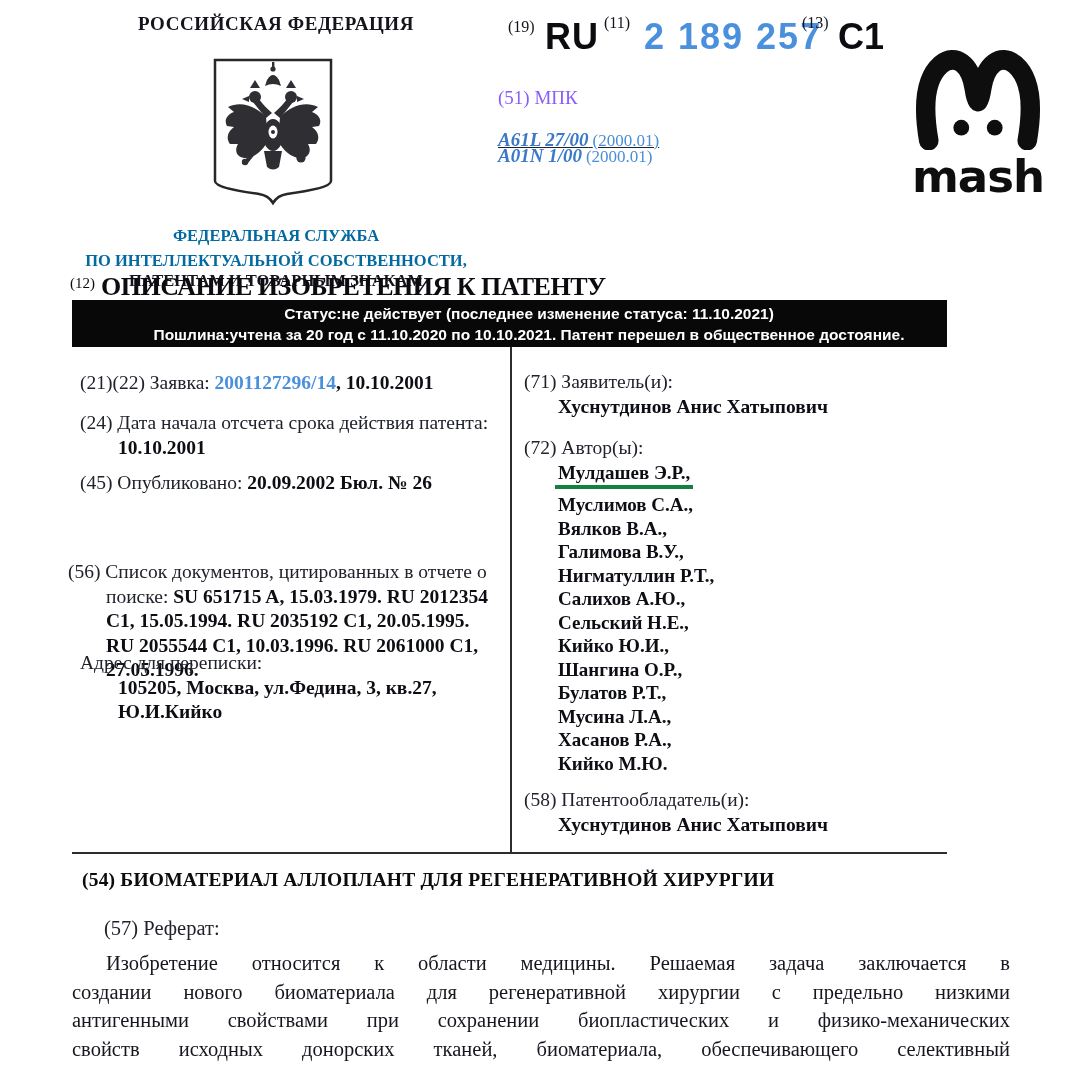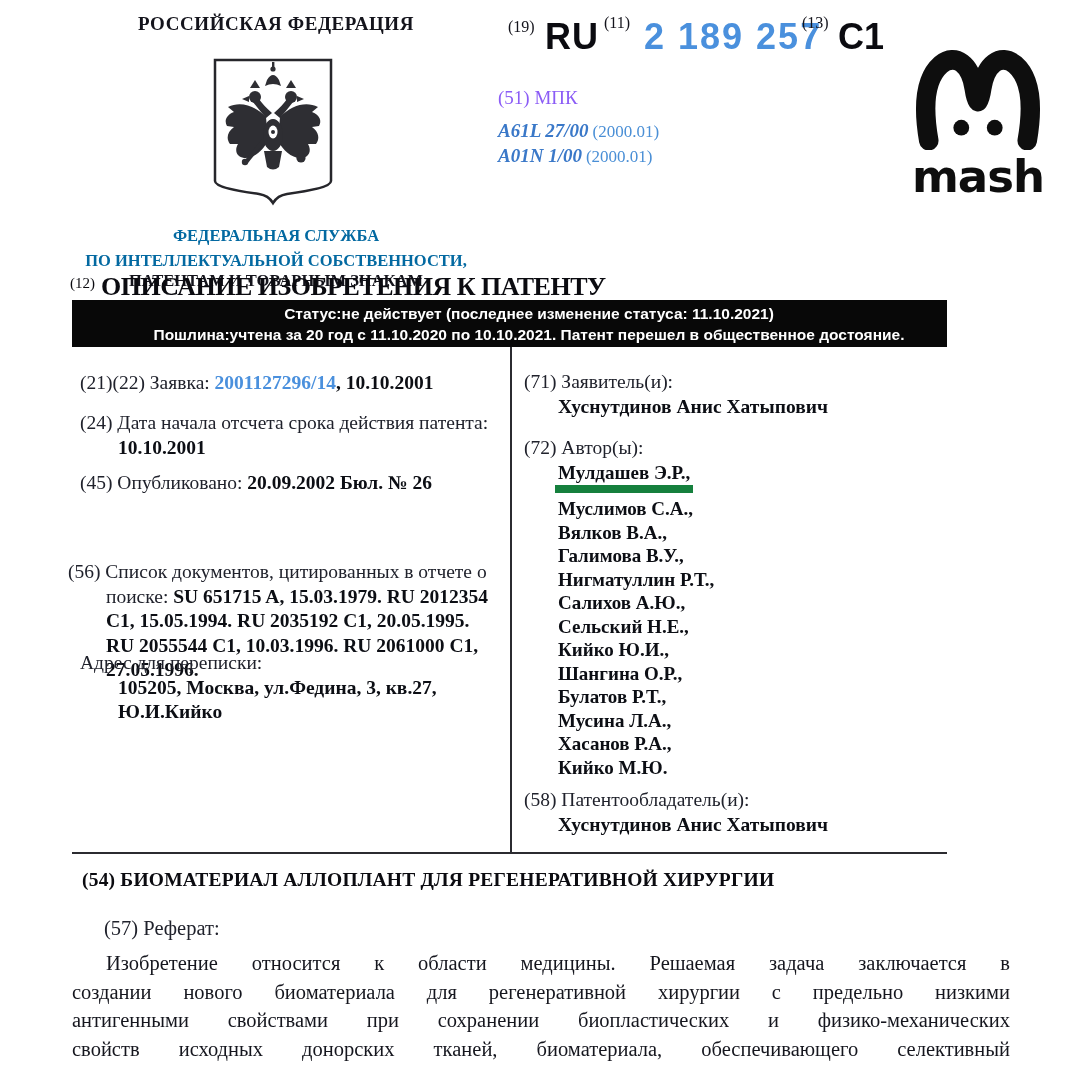--- a/index.html
+++ b/index.html
@@ -23,21 +23,21 @@
   .ref-num{position:absolute;font-size:16px;color:#14141c;}
   .bigcode{position:absolute;font-family:"Liberation Sans",sans-serif;
            font-weight:bold;font-size:36px;color:#0b0b10;}
   #ref19{left:508px;top:18px;} #ref11{left:604px;top:14px;} #ref13{left:802px;top:14px;}
   #ru{left:545px;top:16px;letter-spacing:1px;}
   #patnum{left:644px;top:16px;letter-spacing:2px;}
   #kind{left:838px;top:16px;}
 
   .ipc-label{position:absolute;left:498px;top:87px;font-size:19px;color:#8b5cf6;}
   .ipc-line{position:absolute;left:498px;white-space:nowrap;}
-  #ipc0{top:120px;} #ipc1{top:145px;}
+  #ipc0{top:129px;text-decoration:underline;} #ipc1{top:145px;}
   .ipc-code{font-weight:bold;font-style:italic;font-size:19px;text-decoration:none;}
   .ipc-ver{font-size:17px;}
 
   
   .mash{position:absolute;left:903px;top:46px;width:150px;text-align:center;}
   .mash-text{font-family:"DejaVu Sans",sans-serif;font-weight:bold;font-size:45px;
              letter-spacing:-1px;color:#0e0e0e;line-height:44px;margin-top:1px;}
 
   
   .status-bar{position:absolute;left:72px;top:300px;width:875px;height:47px;
@@ -59,21 +59,21 @@
   #term{left:80px;top:411px;width:432px;}
   #pub{left:80px;top:471px;width:432px;}
   #cit{left:68px;top:513px;width:392px;padding-left:38px;text-indent:-38px;margin-top:47px;}
   #addr{left:80px;top:651px;width:432px;}
 
   #applicant{left:524px;top:370px;width:420px;}
   #authors{left:524px;top:436px;width:420px;}
   #holder{left:524px;top:788px;width:420px;}
   .val{display:block;margin-left:34px;font-weight:bold;color:#0c0e14;}
   .names{margin-left:34px;font-weight:bold;color:#0c0e14;font-size:19px;line-height:23.5px;}
-  .author-underline{display:inline-block;border-bottom:8px solid #15803d;
+  .author-underline{display:inline-block;border-bottom:4px solid #15803d;
                     padding:0 3px 1px 3px;margin:0 0 4px -3px;}
 
   
   .title54{position:absolute;left:82px;top:869px;font-weight:bold;font-size:19.5px;
            letter-spacing:.2px;color:#0b0b10;}
   .ref57{position:absolute;left:104px;top:917px;font-size:20.5px;color:#20222c;}
   .abstract{position:absolute;left:72px;top:949px;width:938px;font-size:20.5px;
             color:#15161e;}
   .abstract .aline{text-align:justify;text-align-last:justify;line-height:28.6px;height:28.6px;overflow:hidden;}
   .abstract .aline.first{padding-left:34px;box-sizing:border-box;}

